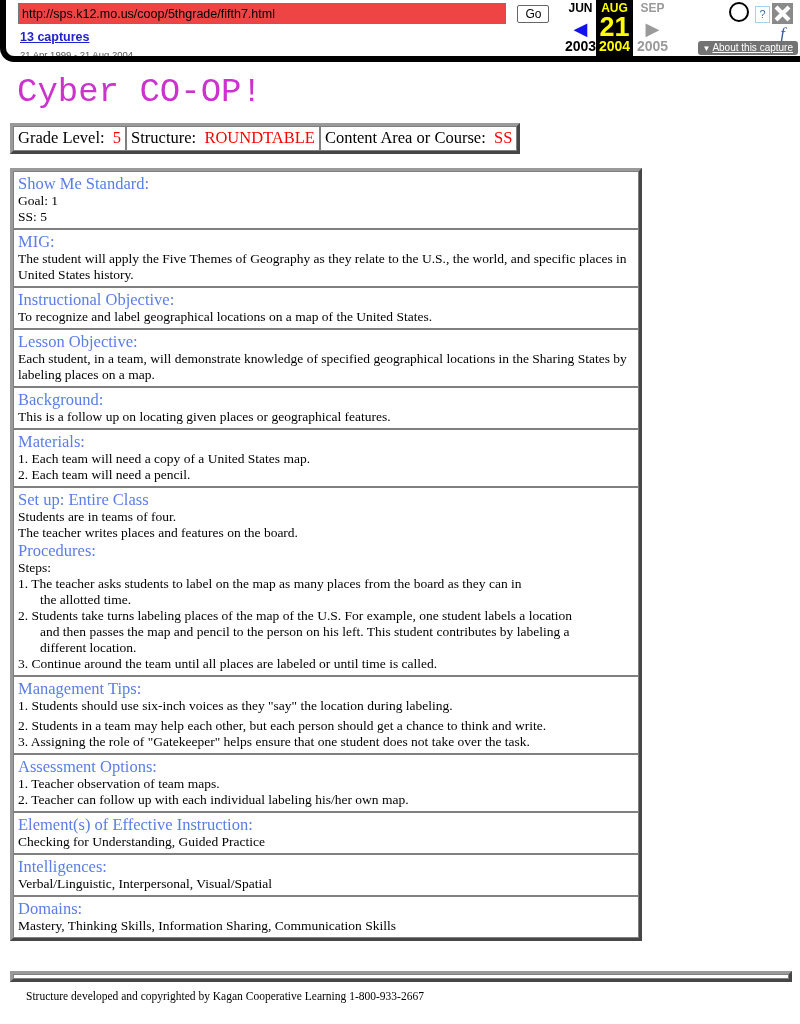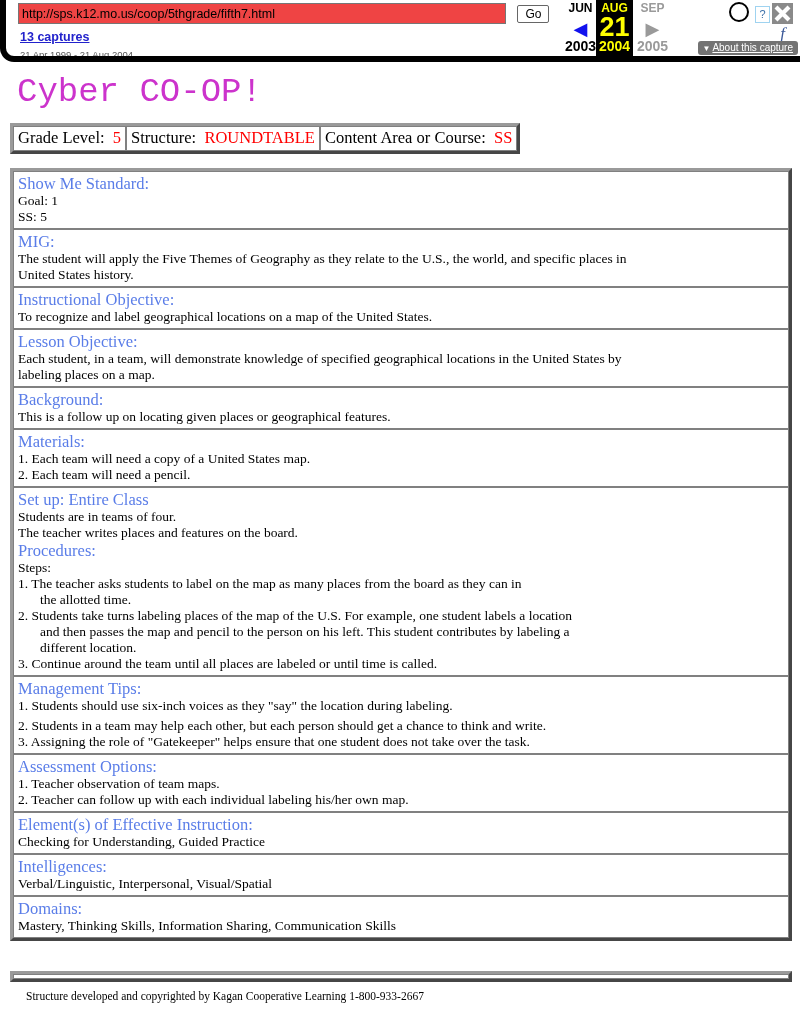--- a/index.html
+++ b/index.html
@@ -139,21 +139,21 @@
     border: 1px solid #808080;
     font-size: 16.5px;
     padding: 1px 4px 2px 4px;
     vertical-align: top;
   }
 
   #info-table { margin: 12px 0 0 10px; text-align: center; }
   #info-table td { white-space: nowrap; }
   .redval { color: #ff0000; }
 
-  #main-table { margin: 14px 0 0 10px; width: 782px; }
+  #main-table { margin: 14px 0 0 10px; width: 632px; }
   #main-table > tbody > tr > td { padding: 2px 0 3px 4px; }
 
   .sec-head {
     color: #5a7de8; font-size: 16.5px;
     line-height: 19px;
   }
   .sec-body { font-size: 13.5px; color: #000; line-height: 16px; }
   .sec-body .ln { display: block; }
   .sec-body .num { display: block; }
   .sec-body .cont { display: block; padding-left: 22px; }
@@ -262,21 +262,21 @@
       <div class="sec-body">
         <span class="ln">To recognize and label geographical locations on a map of the United States.</span>
       </div>
     </td>
         </tr>
 
     <tr>
           <td>
       <div class="sec-head">Lesson Objective:</div>
       <div class="sec-body">
-        <span class="ln">Each student, in a team, will demonstrate knowledge of specified geographical locations in the United States by</span>
+        <span class="ln">Each student, in a team, will demonstrate knowledge of specified geographical locations in the Sharing States by</span>
         <span class="ln">labeling places on a map.</span>
       </div>
     </td>
         </tr>
 
     <tr>
           <td>
       <div class="sec-head">Background:</div>
       <div class="sec-body">
         <span class="ln">This is a follow up on locating given places or geographical features.</span>

